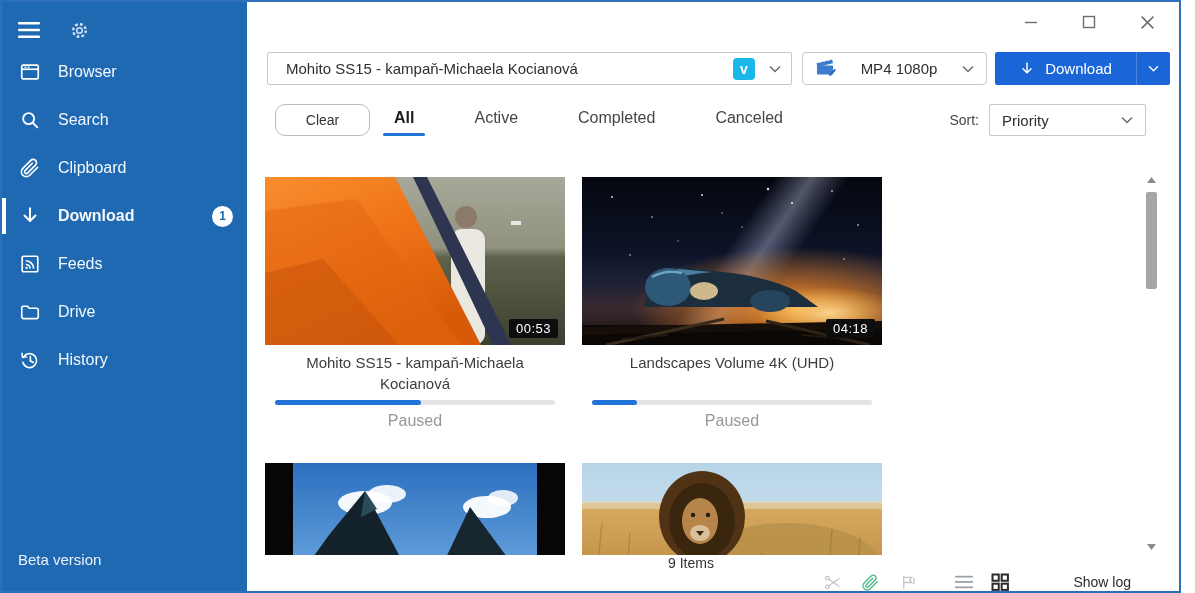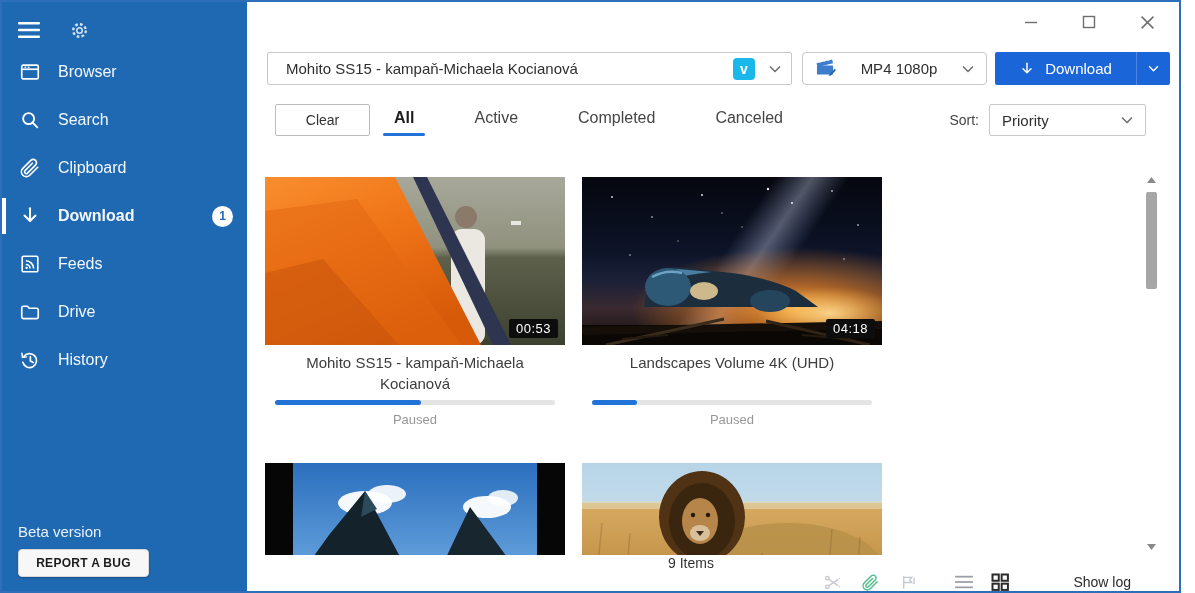--- a/index.html
+++ b/index.html
@@ -64,21 +64,21 @@
     width:141px; background:#1a66d9; color:#fff; display:flex; align-items:center; justify-content:center;
     gap:10px; font-size:15px; cursor:pointer;
   }
   .dl-arrowpart {
     width:34px; background:#1a66d9; border-left:1px solid #4d86e2; display:flex; align-items:center;
     justify-content:center; cursor:pointer;
   }
   
   .filterbar { position:absolute; top:101px; left:28px; right:33px; height:34px; display:flex; align-items:center; }
   .clear-btn {
-    width:95px; height:32px; border:1px solid #b9bdc3; border-radius:2px; background:#fff;
+    width:95px; height:32px; border:1px solid #b9bdc3; border-radius:10px; background:#fff;
     font-size:14px; color:#333; display:flex; align-items:center; justify-content:center; cursor:pointer;
   }
   .tabs { display:flex; margin-left:22px; gap:56px; }
   .tab { position:relative; font-size:16px; color:#454545; padding:4px 2px 9px; cursor:pointer; }
   .tab.active { color:#1d1d1d; font-weight:bold; }
   .tab.active::after {
     content:""; position:absolute; left:-9px; right:-9px; bottom:0; height:3px; background:#2273d8; border-radius:2px;
   }
   .sort-group { margin-left:auto; display:flex; align-items:center; gap:10px; }
   .sort-label { font-size:14px; color:#454545; }
@@ -99,21 +99,21 @@
   .duration {
     position:absolute; right:7px; bottom:7px; background:#0d0d0d; color:#fff; font-size:13px;
     padding:2px 7px; border-radius:2px; letter-spacing:.5px;
   }
   .card-title {
     height:48px; margin-top:7px; font-size:15px; color:#3d3d3d; text-align:center; line-height:21px;
     overflow:hidden; padding:0 6px;
   }
   .progress { position:relative; height:5px; margin:0 10px; background:#e4e4e4; border-radius:3px; }
   .progress .fill { position:absolute; left:0; top:0; bottom:0; background:#2273d8; border-radius:3px; }
-  .card-status { margin-top:7px; text-align:center; font-size:13px; color:#979797; }
+  .card-status { margin-top:7px; text-align:center; font-size:16px; color:#979797; }
   
   .scrollbar { position:absolute; top:172px; bottom:38px; right:21px; width:13px; }
   .scroll-up, .scroll-down { position:absolute; left:0; width:13px; height:12px; display:flex; align-items:center; justify-content:center; cursor:pointer; }
   .scroll-up { top:0; } .scroll-down { bottom:0; }
   .scroll-thumb { position:absolute; left:1px; top:18px; width:11px; height:97px; background:#a6a6a6; border-radius:2px; cursor:pointer; }
   
   .statusbar {
     position:absolute; left:0; right:0; bottom:0; height:36px; background:#fff;
     display:flex; align-items:center; padding:0 48px 0 4px; z-index:5;flex-direction:column;
   }
@@ -212,21 +212,20 @@
               <polyline points="3.2,4.6 3.8,9.2 8.4,8.6" stroke-width="1.6"></polyline>
               <polyline points="12.4,8.2 12.4,13 15.6,14.8"></polyline>
             </svg>
         </span>
         <span>History</span>
       </div>
     </div>
 
     <div class="sidebar-bottom">
       <div class="beta">Beta version</div>
-      <div class="report-bug">REPORT A BUG</div>
     </div>
   </div>
 
   <div class="main">
 
     <div class="win-controls">
       <span class="win-btn">
         <svg width="14" height="14" viewBox="0 0 14 14">
             <line x1="1" y1="7.5" x2="13" y2="7.5" stroke="#6e6e6e" stroke-width="1.4"></line>
           </svg>

